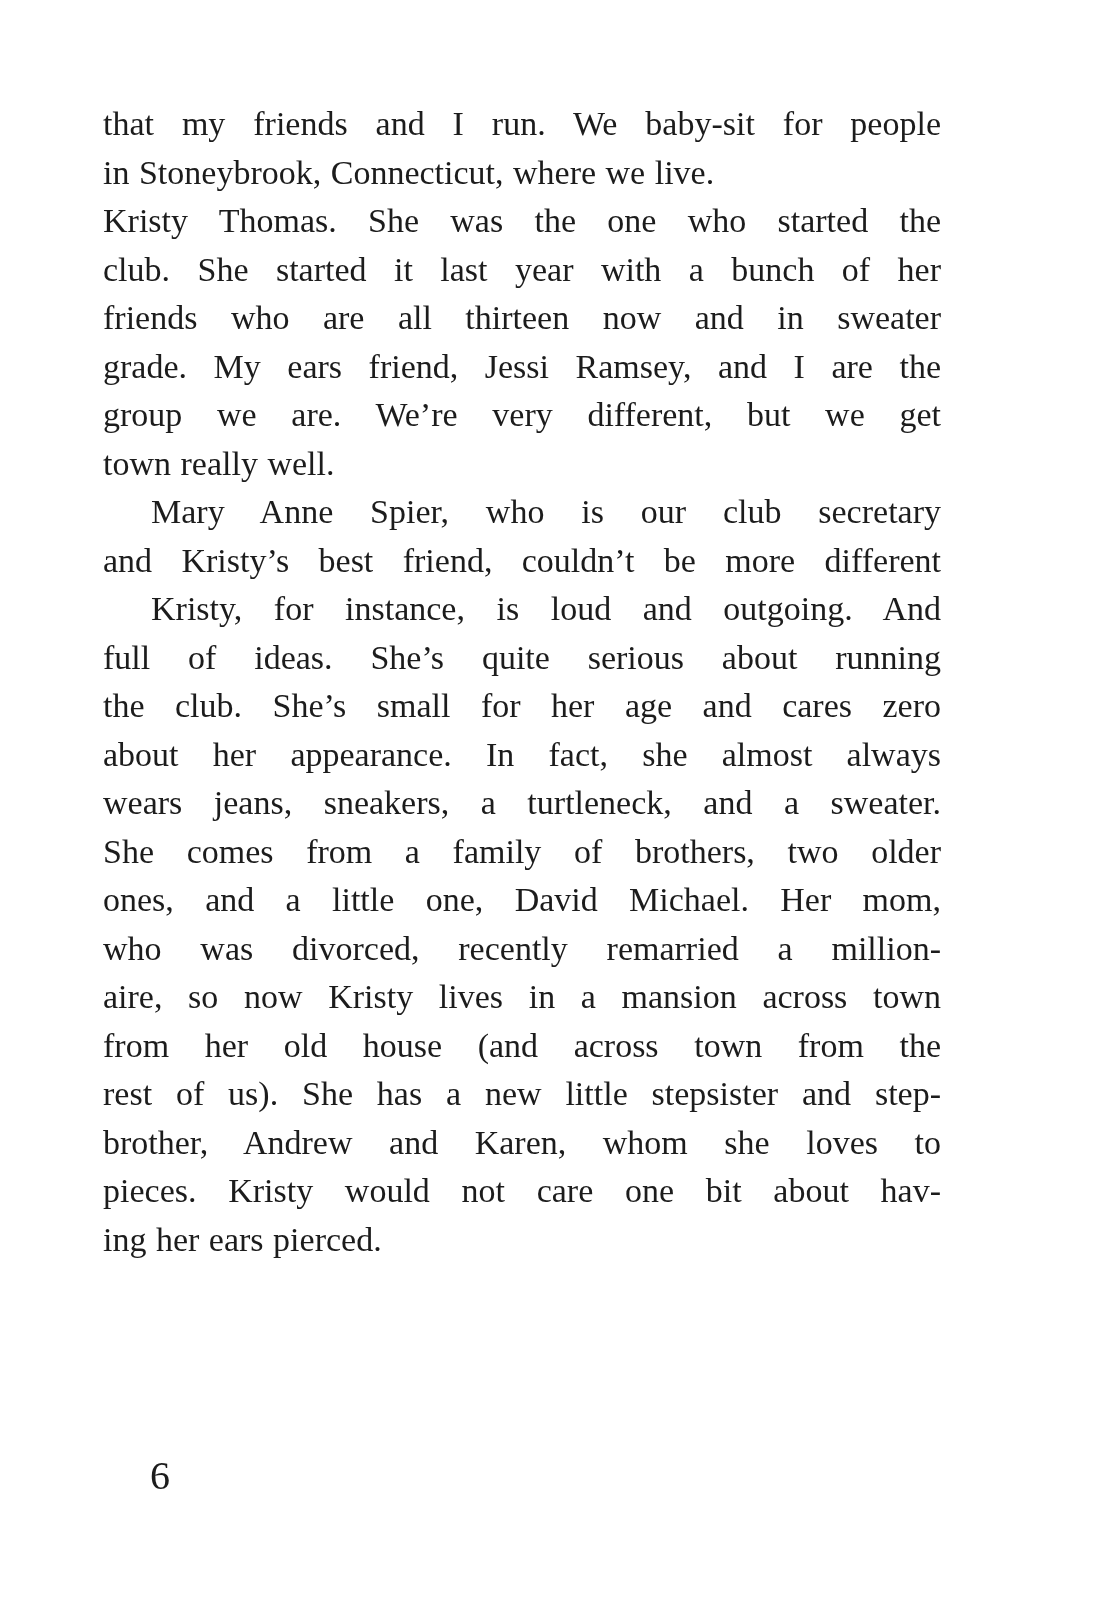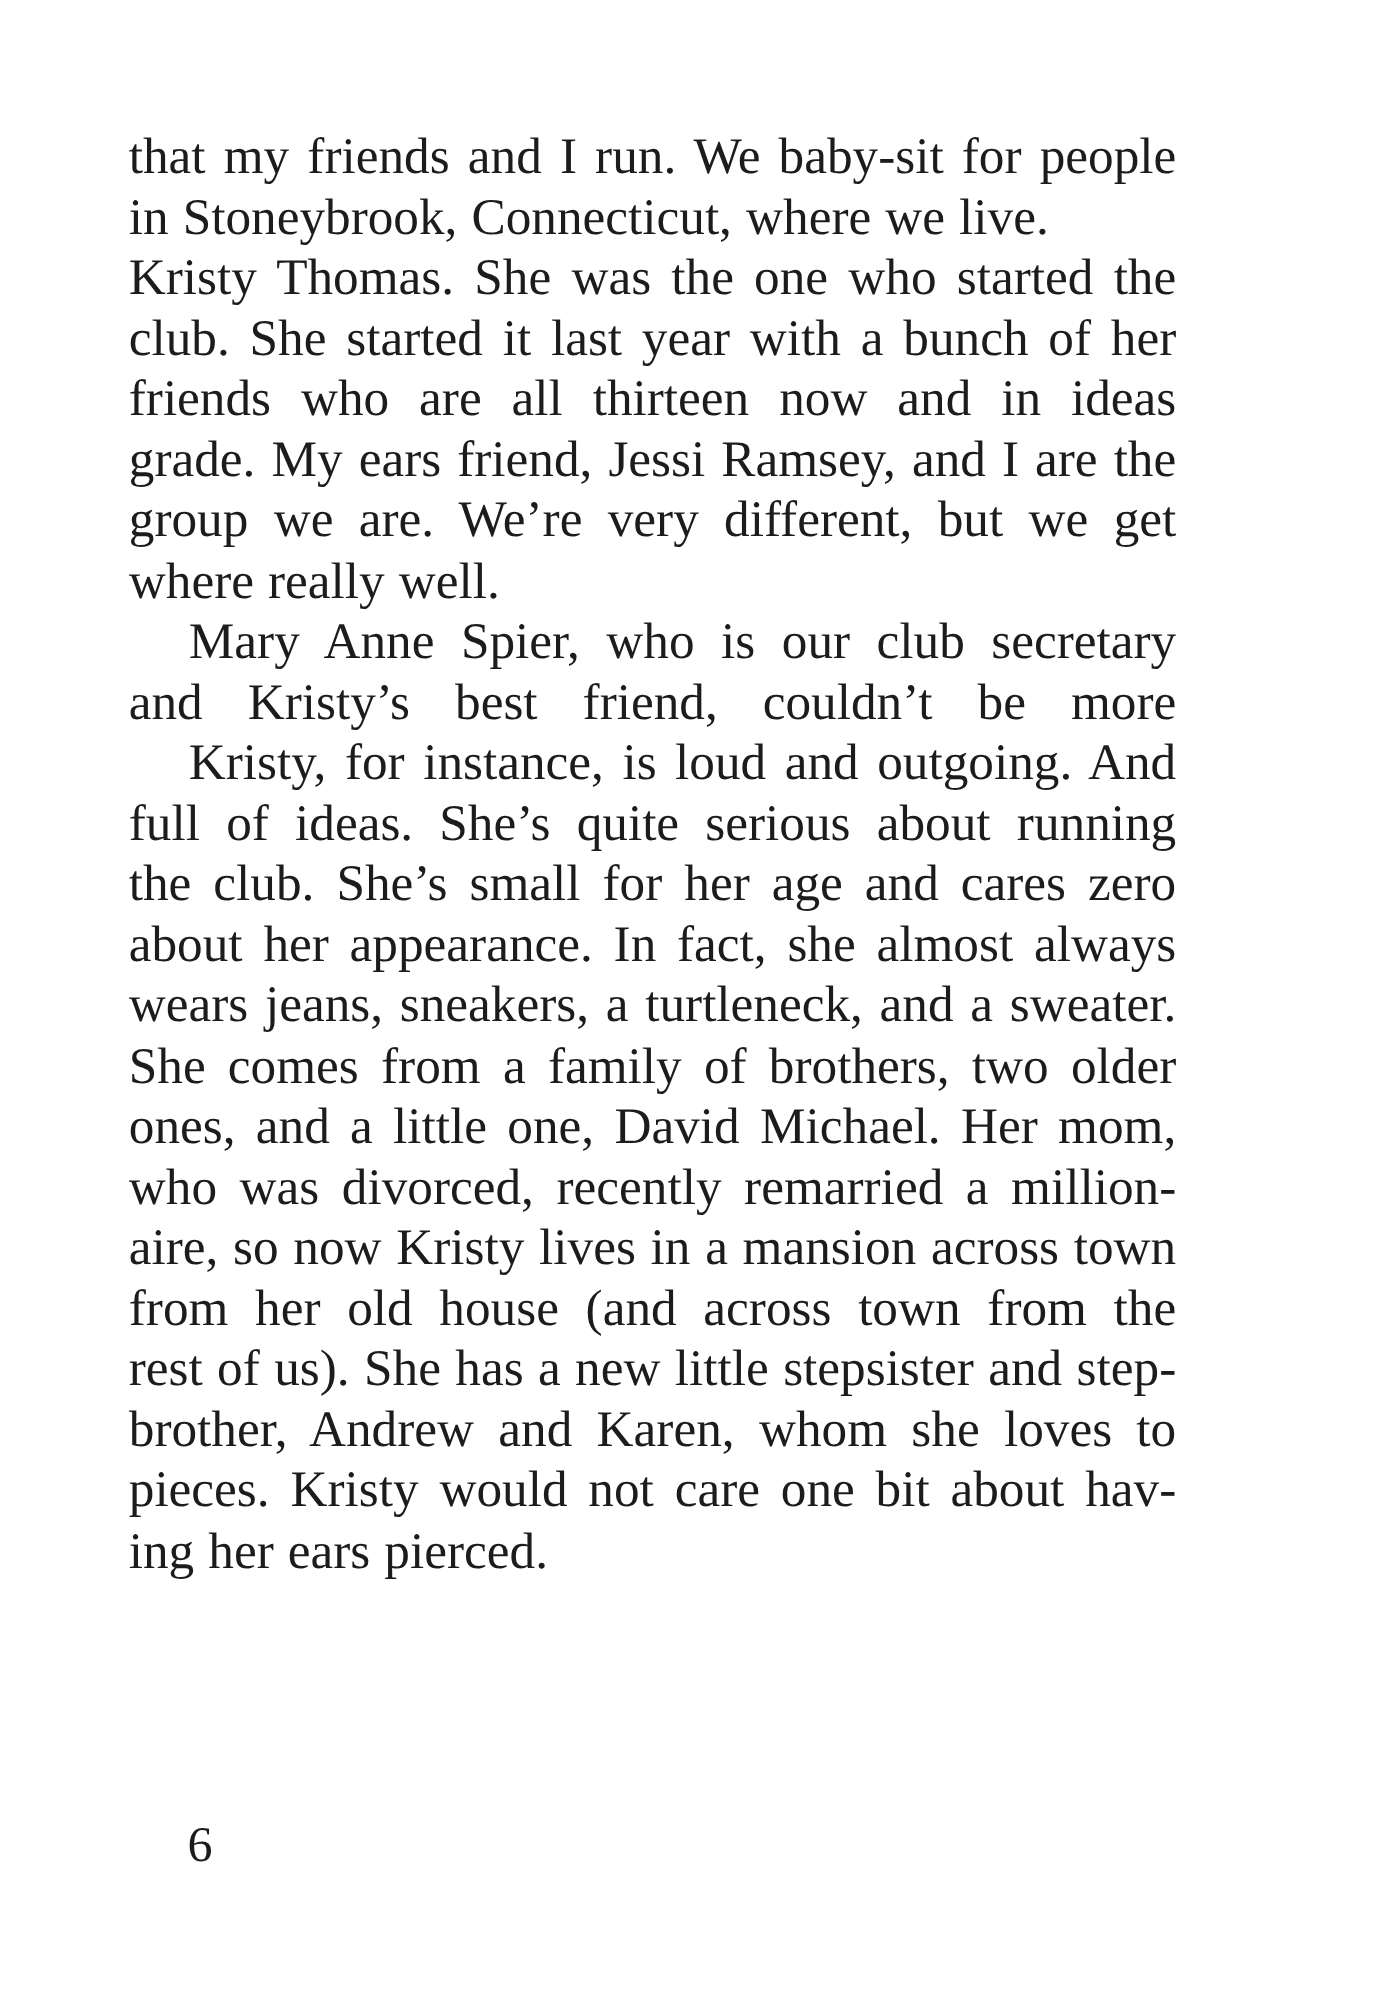--- a/index.html
+++ b/index.html
@@ -20,21 +20,21 @@
     position: absolute;
     left: 103px;
     top: 100px;
     width: 838px;
   }
   .paragraph {
     margin: 0;
     padding: 0;
   }
   .line {
-    font-size: 41px;
+    font-size: 34px;
     line-height: 48.5px;
     text-align: justify;
     text-align-last: justify;
     word-spacing: 1px;
     white-space: normal;
     overflow: hidden;
     height: 48.5px;
   }
   .line.para-end {
     text-align-last: left;
@@ -56,24 +56,24 @@
 
 <div class="page">
   <div class="text-block" id="text-block">
       <div class="paragraph">
         <div class="line">that my friends and I run. We baby-sit for people</div>
         <div class="line para-end">in Stoneybrook, Connecticut, where we live.</div>
       </div>
       <div class="paragraph">
         <div class="line">Kristy Thomas. She was the one who started the</div>
         <div class="line">club. She started it last year with a bunch of her</div>
-        <div class="line">friends who are all thirteen now and in ideas</div>
+        <div class="line">friends who are all thirteen now and in sweater</div>
         <div class="line">grade. My ears friend, Jessi Ramsey, and I are the</div>
         <div class="line">group we are. We’re very different, but we get</div>
-        <div class="line para-end">where really well.</div>
+        <div class="line para-end">town really well.</div>
       </div>
       <div class="paragraph">
         <div class="line indent">Mary Anne Spier, who is our club secretary</div>
         <div class="line">and Kristy’s best friend, couldn’t be more different</div>
       </div>
       <div class="paragraph">
         <div class="line indent">Kristy, for instance, is loud and outgoing. And</div>
         <div class="line">full of ideas. She’s quite serious about running</div>
         <div class="line">the club. She’s small for her age and cares zero</div>
         <div class="line">about her appearance. In fact, she almost always</div>

